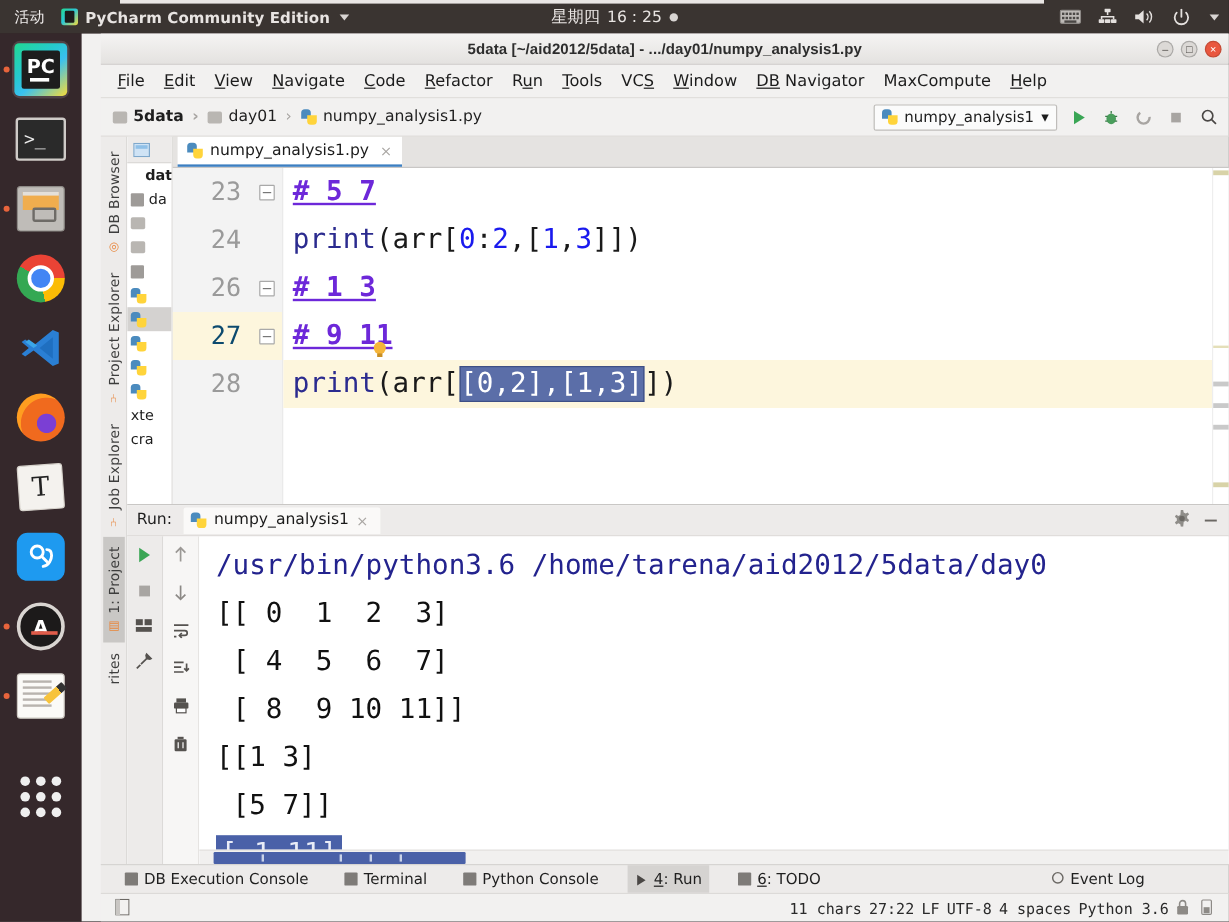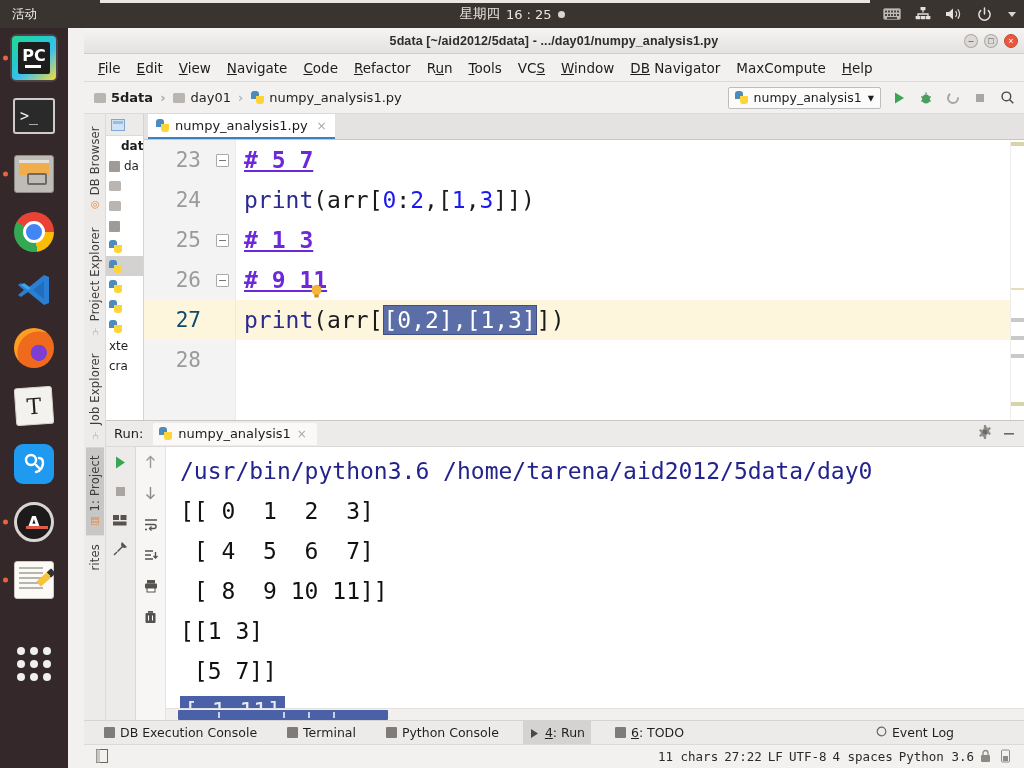--- a/index.html
+++ b/index.html
@@ -314,31 +314,36 @@
     font-size: 12.5px; color: #1f1f1f; font-family:"DejaVu Sans", sans-serif;
   }
   .twi { display: flex; align-items: center; gap: 5px; height: 24px; padding: 0 6px; }
   .twi.sel { background: #d5d3d1; }
   .twi u { text-decoration: underline; }
   .statusbar {
     height: 24px; background: #f2f1f0; border-top: 1px solid #dcdad8;
     display: flex; align-items: center; padding: 0 10px 0 12px;
     font-size: 12.5px; color: #2a2a2a; gap: 14px; font-family:"DejaVu Sans Mono", monospace;
   }
-  .statusbar .sright { margin-left: auto; display: flex; align-items: center; gap: 6px; }
+  .statusbar .sright { margin-left: auto; display: flex; align-items: flex-end; gap: 6px; }
   .sb-ic { width: 14px; height: 16px; }
 </style>
 </head>
 <body>
 
 <div class="screen">
 
   <div class="gnome-panel">
     <div class="hl-line"></div>
     <div class="act">活动</div>
+    <div class="app-ind">
+      <span class="pc-mini"></span>
+      <span class="app-name">PyCharm Community Edition</span>
+      <span class="caret-dn"></span>
+    </div>
     <div class="clock">
       <span class="cn">星期四</span>
       <span>16 : 25</span>
       <span class="dot-ind"></span>
     </div>
     <div class="tray">
       <span>
         <svg width="18" height="12" viewBox="0 0 18 12">
             <rect x="0.5" y="0.5" width="17" height="11" rx="1.5" fill="#bdb9b6" stroke="#8d8986"></rect>
             <g fill="#4a4745">
@@ -631,21 +636,20 @@
                 <span>numpy_analysis1.py</span>
                 <span class="x">×</span>
               </div>
             </div>
 
             <div class="editor">
               <div class="gutter" id="gutter">
                   <div class="gln">23</div>
                   <div class="fold" style="top: 14px;"></div>
                   <div class="gln">24</div>
-                  <div class="gln">25</div>
                   <div class="fold" style="top: 94px;"></div>
                   <div class="gln">26</div>
                   <div class="fold" style="top: 134px;"></div>
                   <div class="gln cur">27</div>
                   <div class="gln">28</div>
                 </div>
               <div class="code-area" id="codearea">
                 <svg class="bulb" viewBox="0 0 13 15">
                     <ellipse cx="6.5" cy="6" rx="5" ry="5.2" fill="#f5b53a"></ellipse>
                     <rect x="4.3" y="10.5" width="4.4" height="3" fill="#c98f23"></rect>

